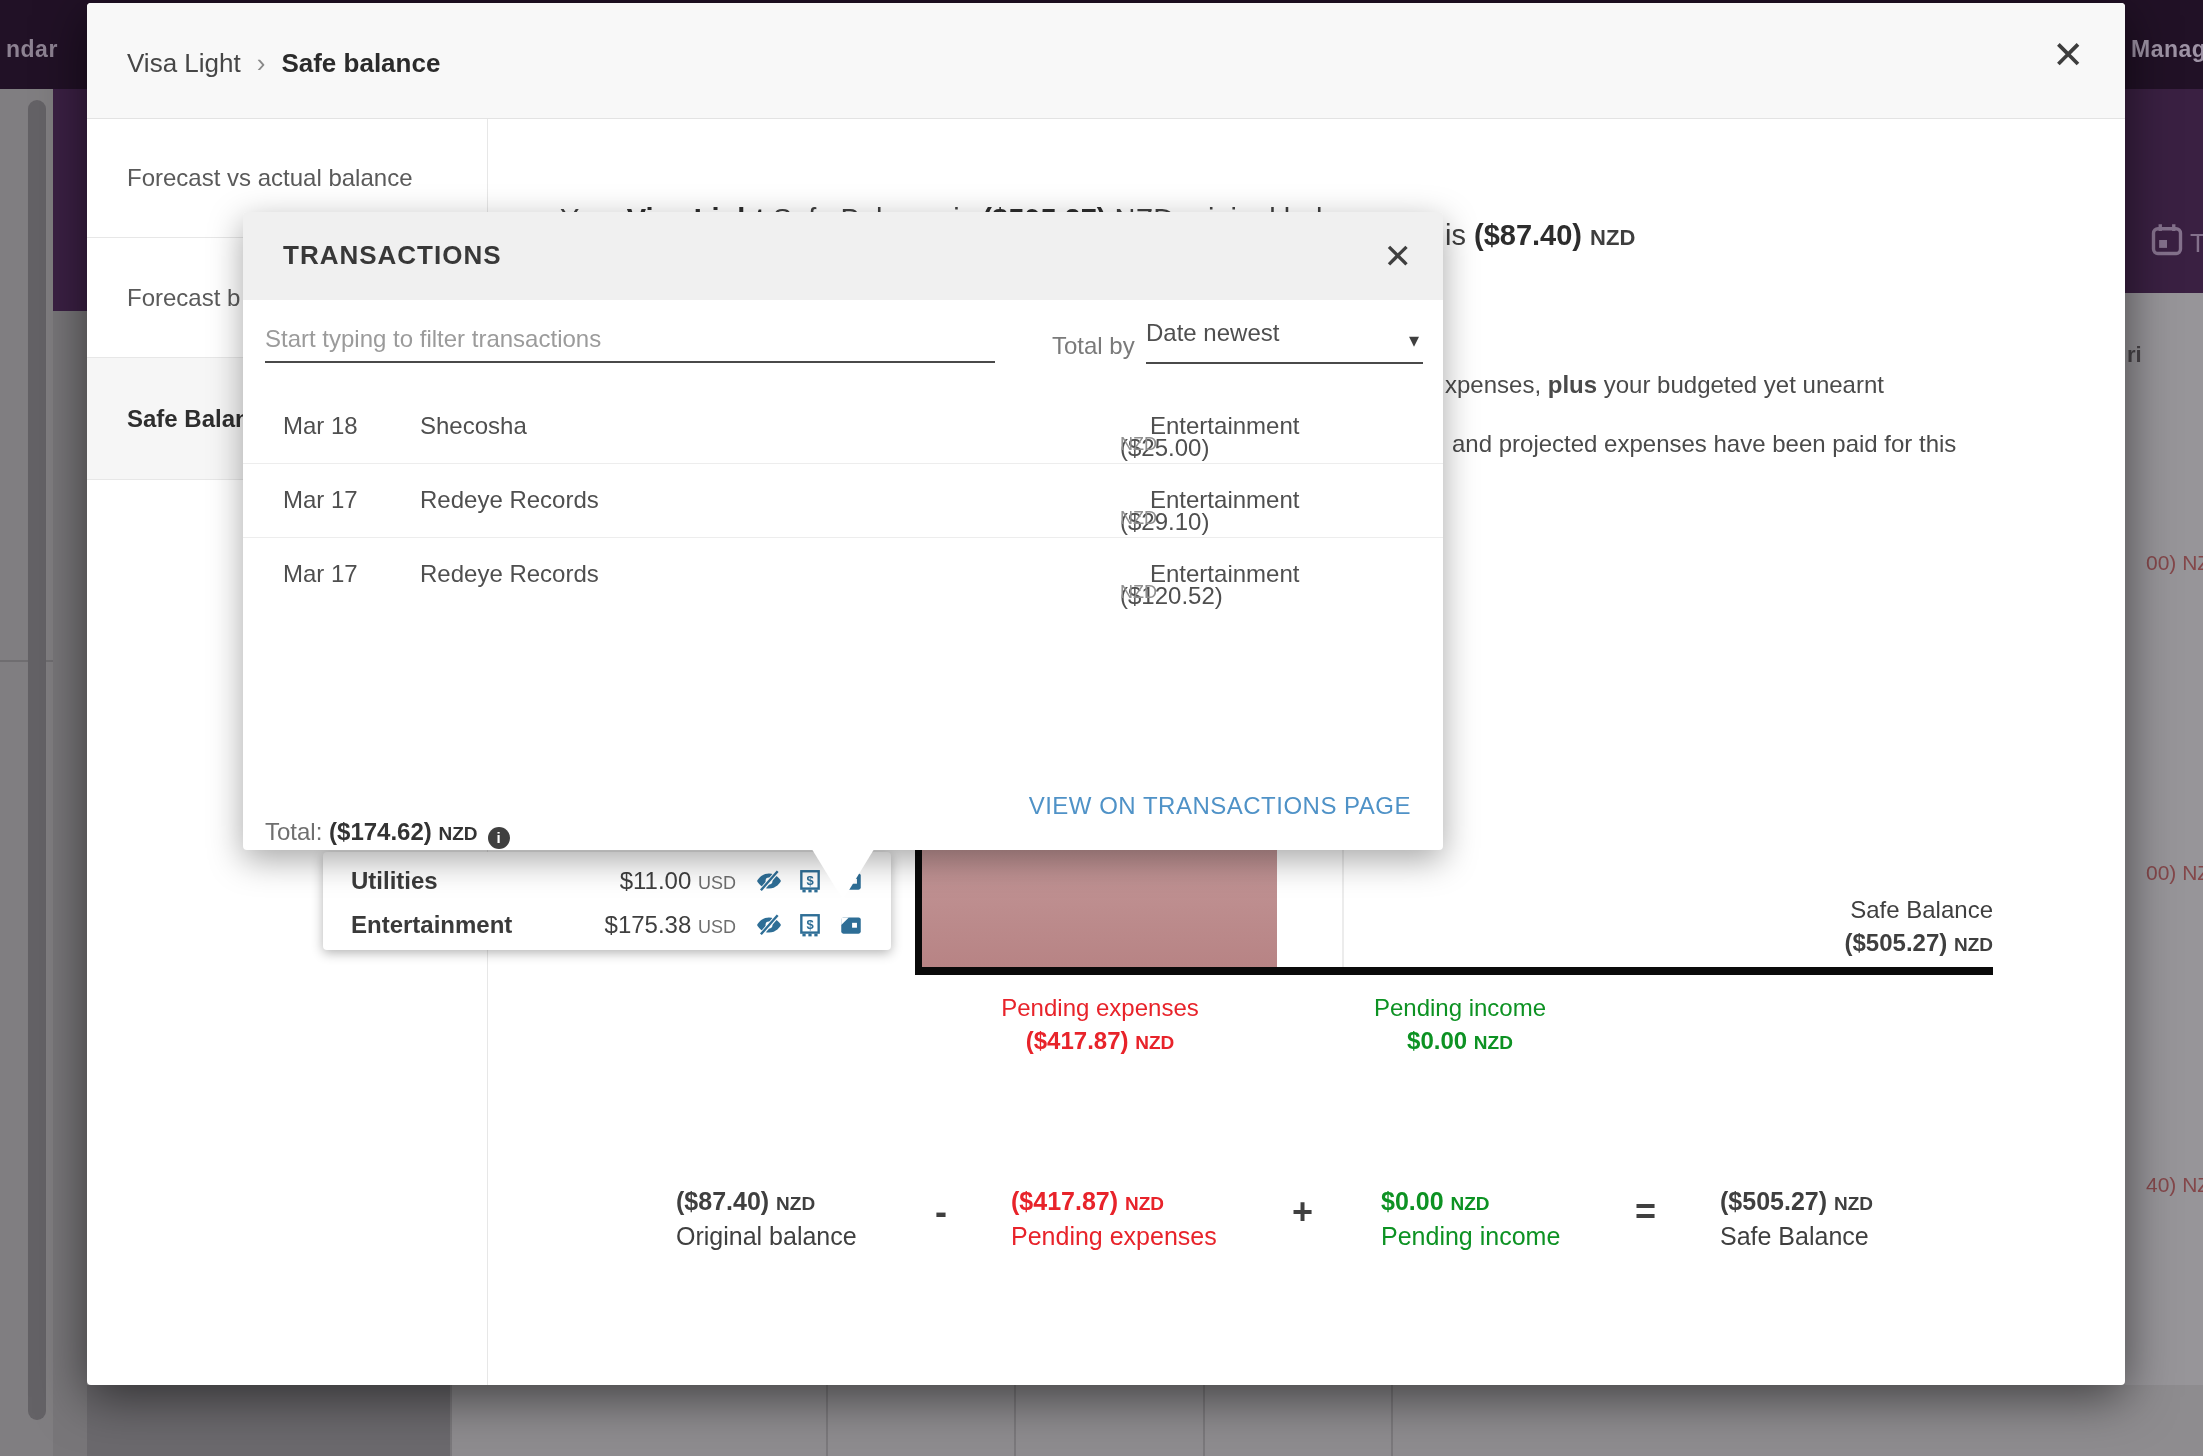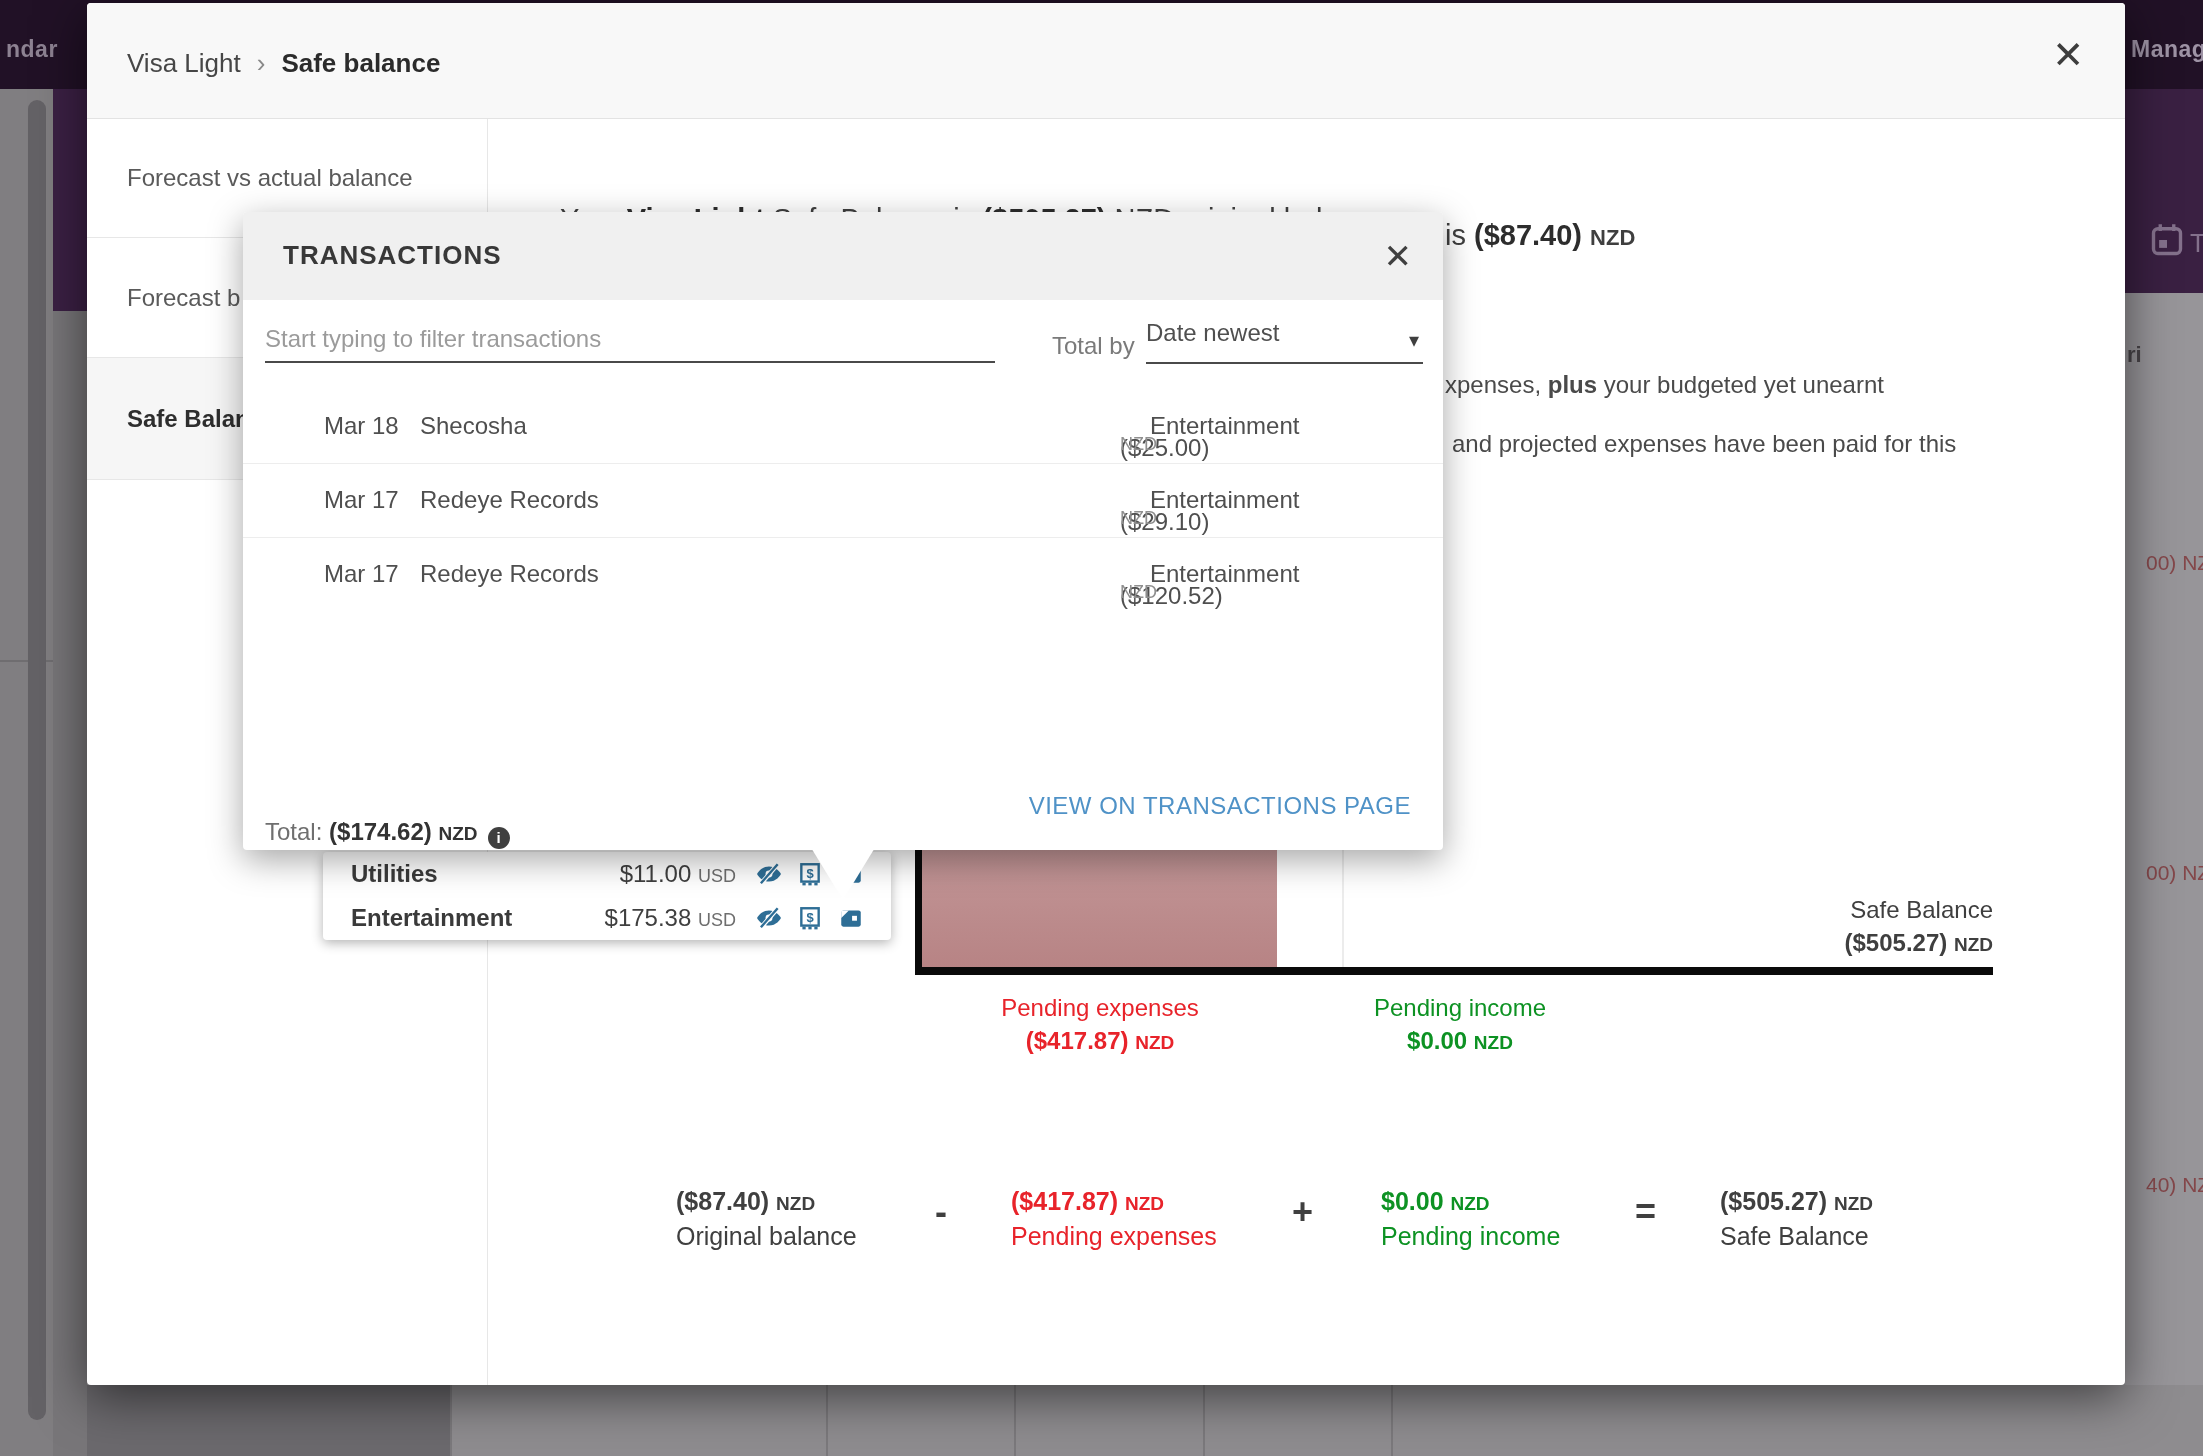--- a/index.html
+++ b/index.html
@@ -64,22 +64,22 @@
   .pend.red { left:1013px; color:#e8232a; }
   .pend.green { left:1373px; color:#0d9223; }
 
   
   .eq-item { position:absolute; top:1182px; font-size:25px; line-height:33px; color:#3f3f3f; z-index:2; white-space:nowrap; }
   .eq-item .val { font-weight:bold; }
   .eq-item.red { color:#e8232a; } .eq-item.green { color:#0d9223; }
   .eq-op { position:absolute; top:1188px; font-size:36px; font-weight:bold; color:#3f3f3f; z-index:2; }
 
   
-  .tooltip { position:absolute; left:236px; top:849px; width:568px; height:88px; background:#fff; border-radius:4px;
-             box-shadow:0 3px 12px rgba(0,0,0,.3); z-index:5; }
+  .tooltip { position:absolute; left:236px; top:849px; width:568px; height:98px; background:#fff; border-radius:4px;
+             box-shadow:0 3px 12px rgba(0,0,0,.3); z-index:5; padding-top:7px; }
   .tt-row { display:flex; align-items:center; height:44px; padding:0 20px 0 28px; }
   .tt-name { width:220px; font-size:24px; font-weight:600; color:#3a3a3a; }
   .tt-amt { width:165px; text-align:right; font-size:24px; color:#3f3f3f; }
   .tt-amt .cur { font-size:18px; color:#6e6e6e; }
   .tt-icons { display:flex; gap:15px; margin-left:20px; }
   .tt-icons svg { width:26px; height:26px; display:block; cursor:pointer; }
 
   
   .popup { position:absolute; left:156px; top:209px; width:1200px; height:638px; background:#fff; border-radius:4px;
            box-shadow:0 10px 34px rgba(0,0,0,.35); z-index:10; }
@@ -90,21 +90,21 @@
                   border-bottom:2px solid #4a4a4a; font-size:24px; color:#3f3f3f; background:transparent;
                   font-family:"Liberation Sans", sans-serif; }
   .filter-input::placeholder { color:#9b9b9b; }
   .sort-label { position:absolute; left:809px; top:120px; font-size:24px; color:#7a7a7a; }
   .sort-select { position:absolute; left:903px; top:107px; width:277px; height:45px; border-bottom:2px solid #4a4a4a;
                  font-size:24px; color:#4f4f4f; cursor:pointer; }
   .sort-select .caret { position:absolute; right:4px; top:9px; font-size:20px; color:#3f3f3f; }
   .tx-row { position:absolute; left:0; width:1200px; height:74px; border-bottom:1px solid #ededed; font-size:24px; color:#4f4f4f; cursor:pointer; }
   .tx-row.r3 { border-bottom:none; }
   .tx-row span { position:absolute; top:22px; white-space:nowrap; }
-  .tx-date { left:40px;margin-left:41px; } .tx-payee { left:177px; }
+  .tx-date { left:40px; } .tx-payee { left:177px; }
   .tx-amt { right:323px; text-align:right; }
   .tx-amt .cur { font-size:18px; color:#8f8f8f; }
   .tx-cat { left:907px; }
   .popup-total { position:absolute; left:22px; top:578px; font-size:24px; color:#6f6f6f;margin-top:28px; }
   .popup-total .val { font-weight:bold; color:#333; }
   .popup-total .cur { font-size:19px; font-weight:bold; color:#333; }
   .info-dot { display:inline-block; width:22px; height:22px; border-radius:50%; background:#3f3f3f; color:#fff;
               font-size:15px; font-weight:bold; text-align:center; line-height:22px; margin-left:10px; vertical-align:-3px; cursor:pointer; }
   .popup-link { position:absolute; right:32px; top:580px; font-size:24px; color:#4f92c7; letter-spacing:.5px; cursor:pointer; }
   .popup-notch { position:absolute; left:723px; top:843px; width:0; height:0; z-index:11;

